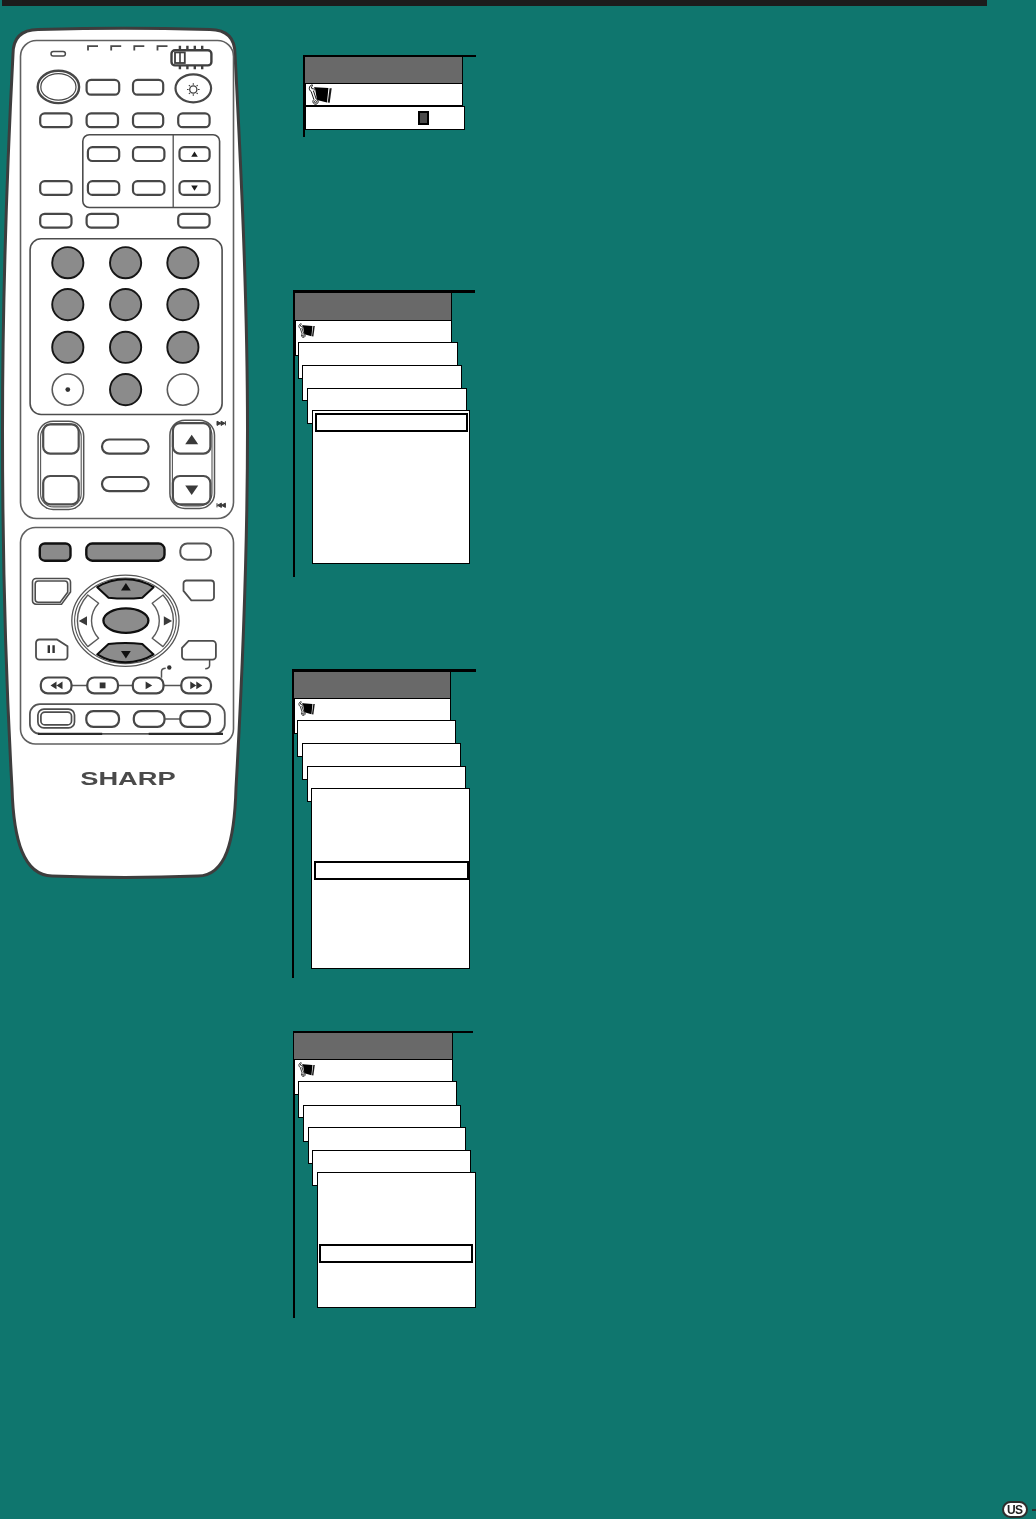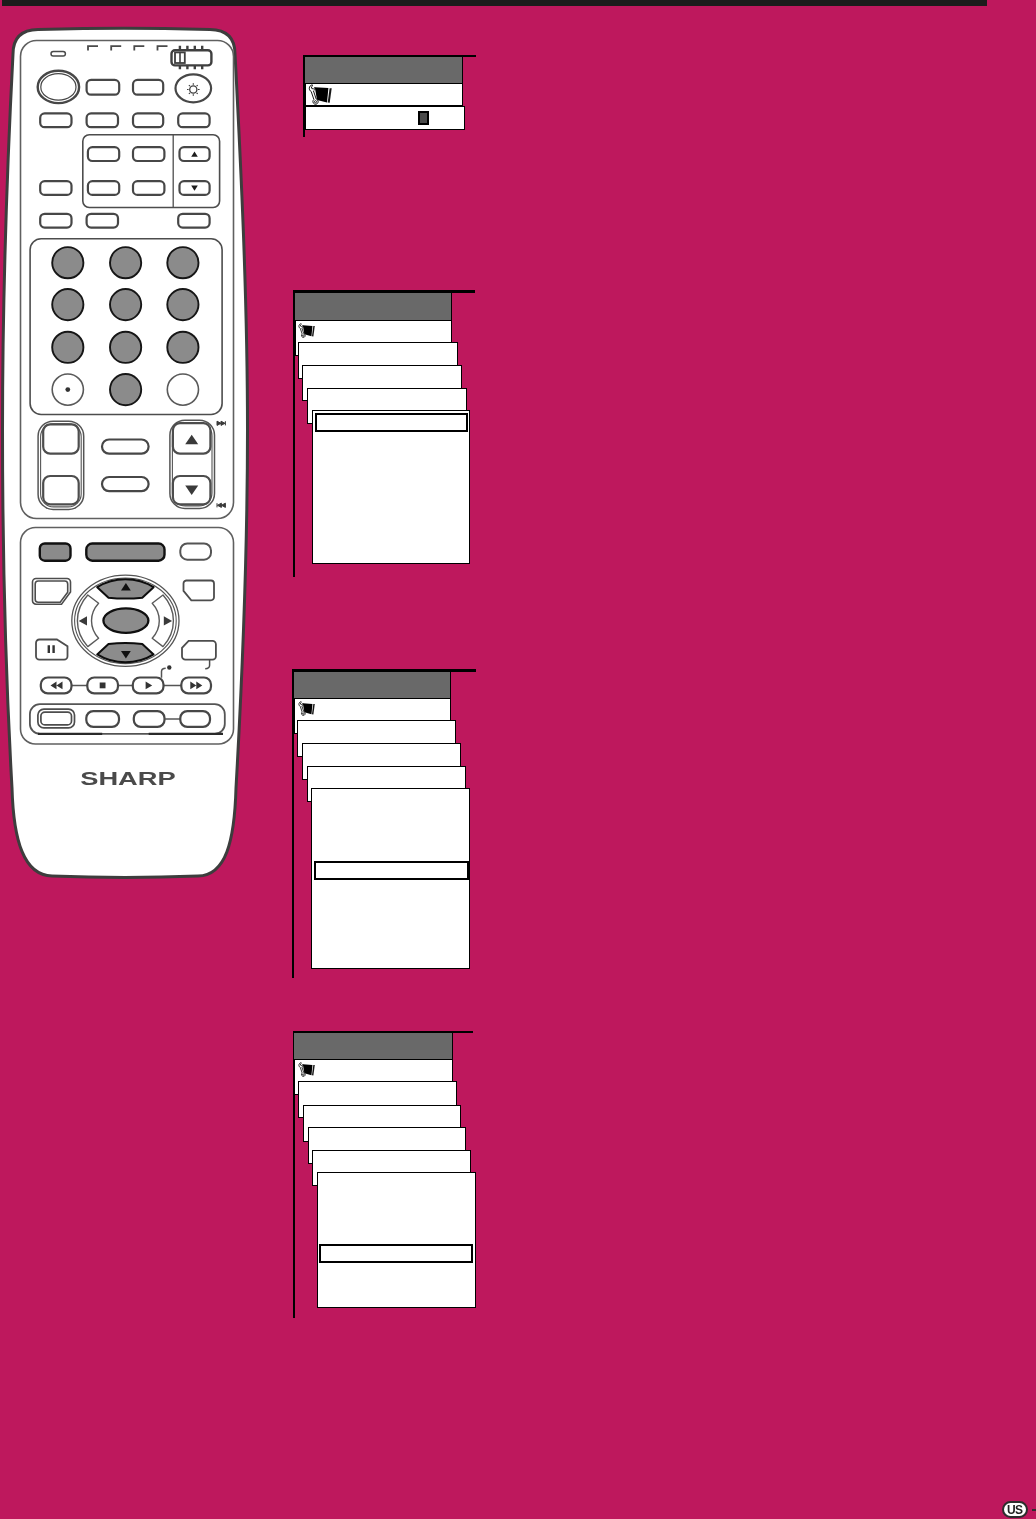--- a/index.html
+++ b/index.html
@@ -1,16 +1,16 @@
 <!DOCTYPE html>
 <html><head>
 <meta charset="utf-8">
 <style>
 html,body{margin:0;padding:0;background:#fff;}
-#page{position:relative;width:1036px;height:1519px;font-family:"Liberation Sans",sans-serif;overflow:hidden;background:#be185d;}
+#page{position:relative;width:1036px;height:1519px;font-family:"Liberation Sans",sans-serif;overflow:hidden;background:#0f766e;}
 .abs{position:absolute;box-sizing:border-box;}
 .mbox{position:absolute;box-sizing:border-box;background:#fff;border:1.4px solid #000;}
 </style>
 </head>
 <body>
 <div id="page">
 
 <div class="abs" style="left:2px;top:0;width:985px;height:5.5px;background:#1c1c1c"></div>
 
 <svg class="abs" style="left:0;top:0" width="260" height="895" viewBox="0 0 260 895">

